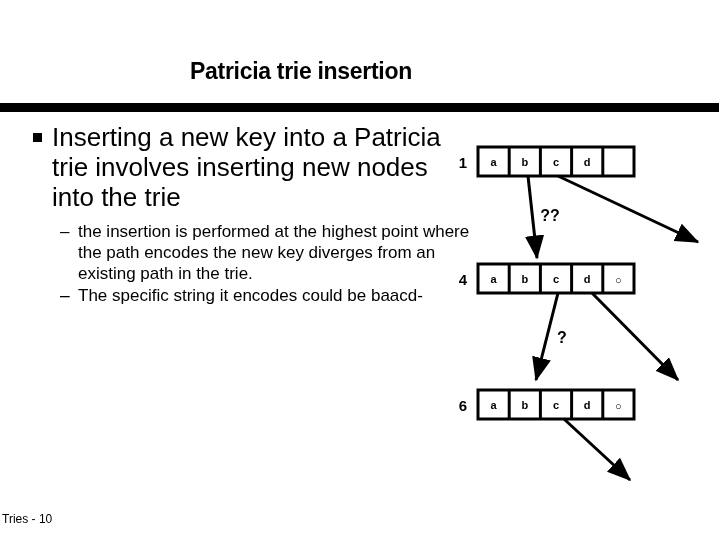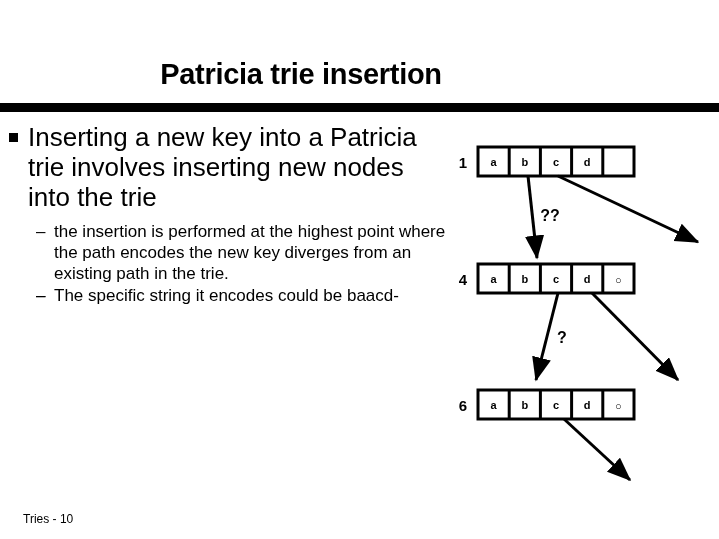--- a/index.html
+++ b/index.html
@@ -16,21 +16,21 @@
     color: #000000;
   }
 
   
   #slide-title {
     position: absolute;
     left: 0;
     top: 58px;
     width: 602px;
     text-align: center;
-    font-size: 29px;
+    font-size: 23px;
     font-weight: bold;
     letter-spacing: -0.3px;
     color: #000000;
     white-space: nowrap;
   }
 
   #title-rule {
     position: absolute;
     left: 0;
     top: 103px;
@@ -38,20 +38,21 @@
     height: 9px;
     background: #000000;
   }
 
   
   #body-column {
     position: absolute;
     left: 0;
     top: 122px;
     width: 452px;
+    padding-left: 24px;
   }
 
   .bullet-l1 {
     position: relative;
     padding-left: 28px;
     font-size: 26px;
     line-height: 30px;
     color: #000000;
   }
   .bullet-l1 .marker {
@@ -110,21 +111,21 @@
   .edge-label {
     font-family: "Liberation Sans", sans-serif;
     font-size: 16px;
     font-weight: bold;
     fill: #000000;
   }
 
   
   #footer-text {
     position: absolute;
-    left: 23px;
+    left: 2px;
     top: 512px;
     font-size: 12px;
     color: #000000;
   }
 </style>
 </head>
 <body>
 
 <div id="slide-title">Patricia trie insertion</div>
 

